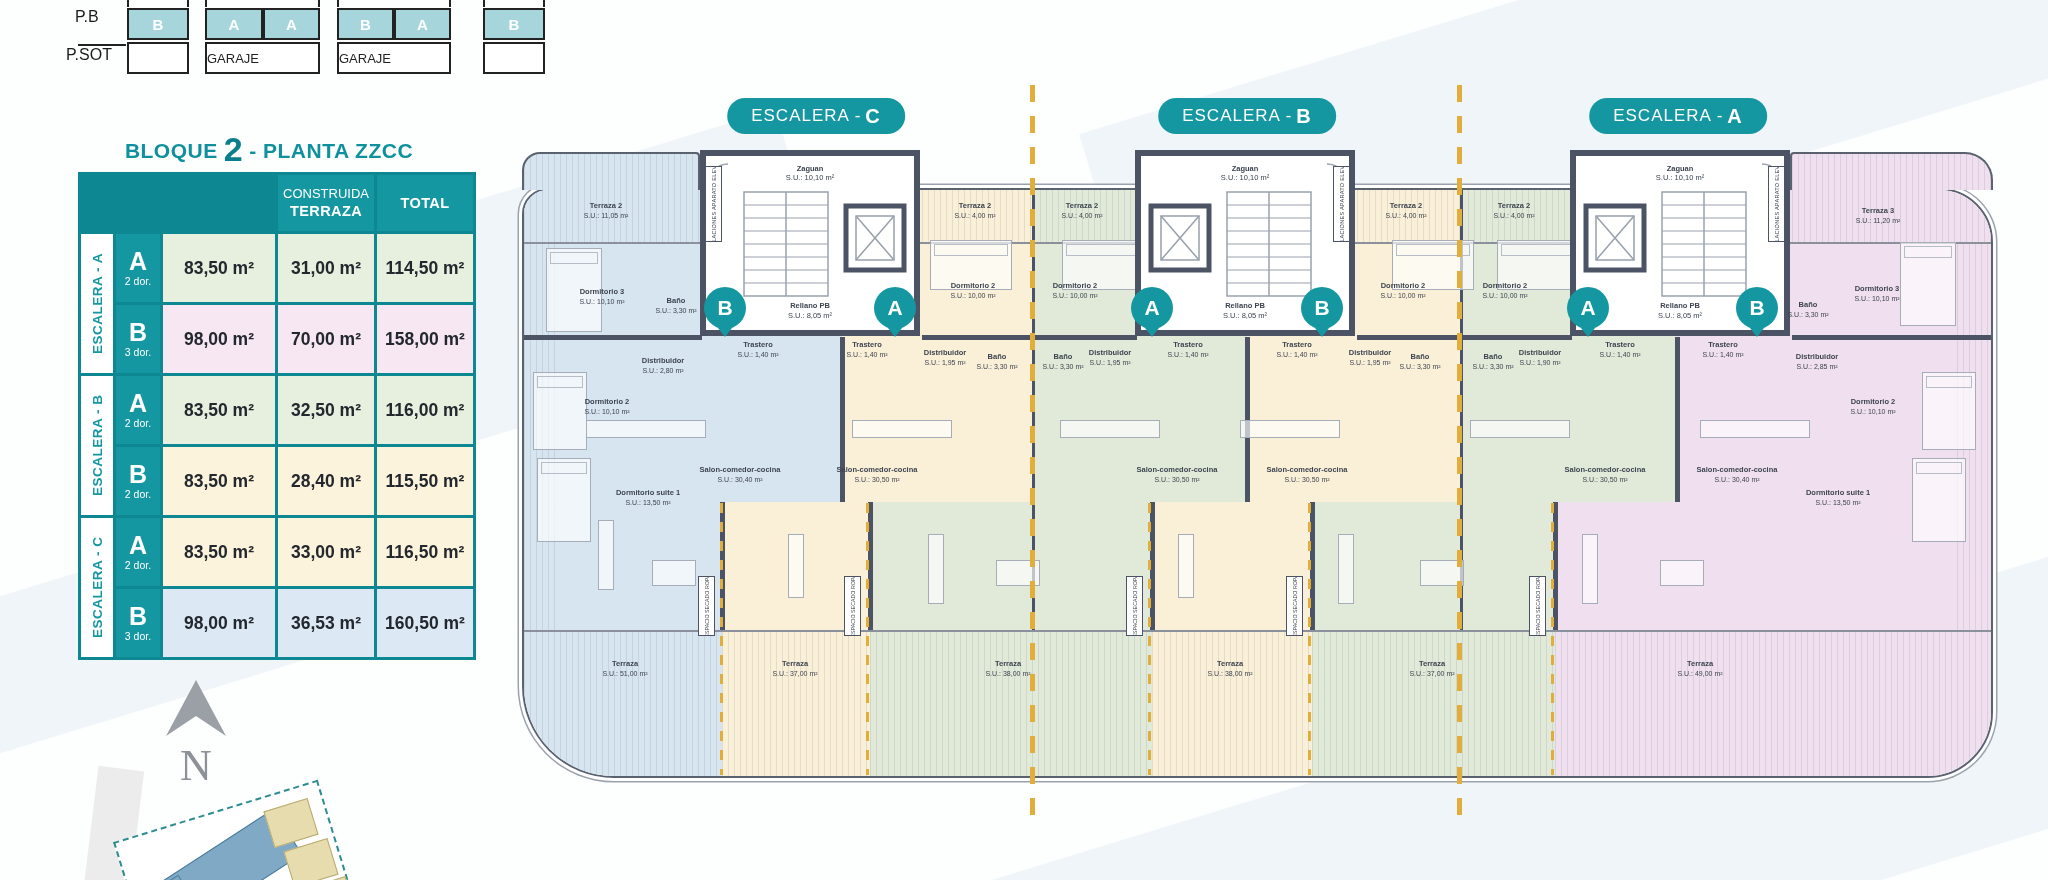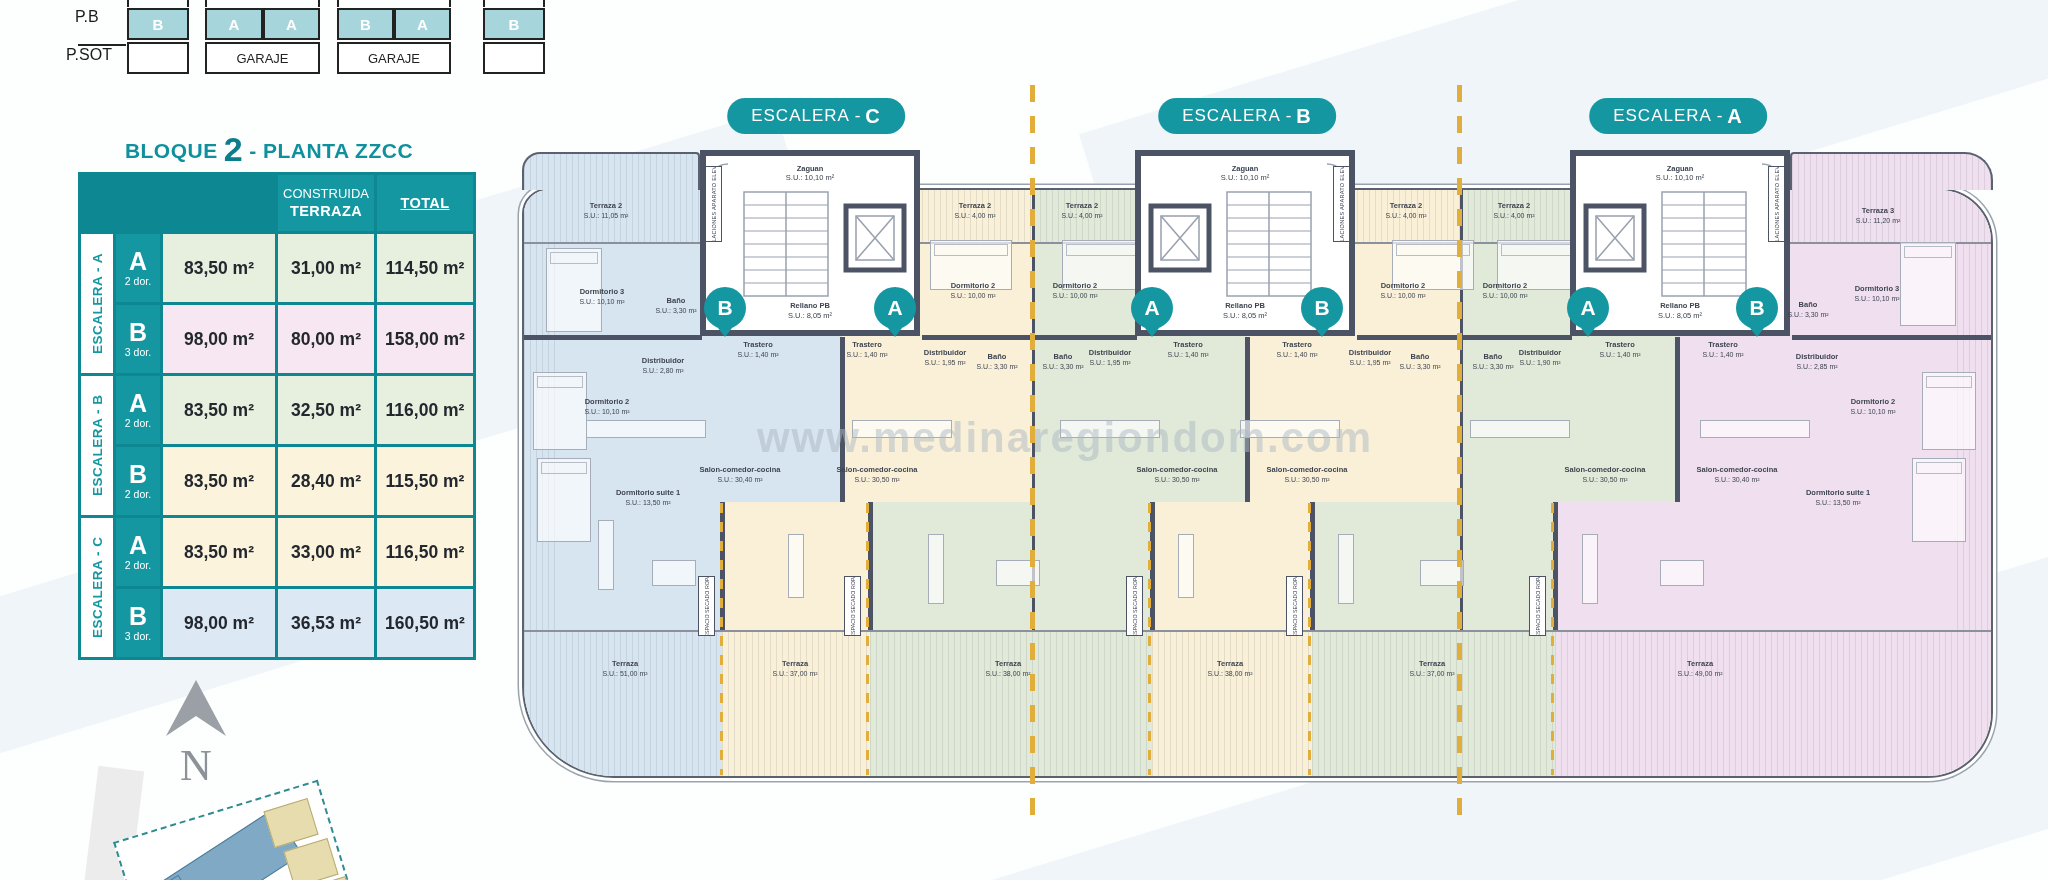--- a/index.html
+++ b/index.html
@@ -10,37 +10,37 @@
   .d2{left:900px;top:700px;width:1400px;height:260px;transform:rotate(-17deg);}
   .d3{left:300px;top:180px;width:520px;height:230px;transform:rotate(-17deg);}
   .d4{left:-80px;top:560px;width:420px;height:150px;transform:rotate(-17deg);}
 
   
   .sdiag{position:absolute;left:0;top:0;z-index:2;}
   .sd-label{position:absolute;font-size:16px;color:#1b1b1b;}
   .sd-cell{position:absolute;height:32px;background:#A6D6DB;border:2px solid #222;
            color:#fff;font-weight:700;font-size:15px;text-align:center;line-height:30px;box-sizing:border-box;}
   .sd-open{position:absolute;height:32px;background:#fff;border:2px solid #222;box-sizing:border-box;
-           font-size:13px;color:#222;text-align:center;line-height:30px;font-weight:400;}
+           font-size:13px;color:#222;text-align:left;line-height:30px;font-weight:400;}
   .sd-tick{position:absolute;top:0;width:2px;height:7px;background:#222;}
   .psot-line{position:absolute;left:78px;top:44px;width:48px;height:2px;background:#222;}
 
   
   .btitle{position:absolute;left:78px;top:130px;width:382px;text-align:center;z-index:2;
           color:#0F919D;font-weight:700;font-size:21px;letter-spacing:.5px;}
   .btitle .bnum{font-size:34px;color:#0B7E8B;margin:0 6px;vertical-align:-3px;}
   .ptable{position:absolute;left:78px;top:172px;z-index:2;background:#0D8791;padding:3px;
           display:grid;grid-template-columns:32px 44px 112px 96px 96px;
           grid-template-rows:56px repeat(6,68px);gap:3px;}
   .th{background:#1597A2;color:#fff;text-align:center;display:flex;flex-direction:column;justify-content:center;
       font-size:13px;line-height:1.25;}
   .th b{font-size:14.5px;letter-spacing:.4px;}
   .th1{grid-column:1/4;grid-row:1;}
   .th2{grid-column:4;grid-row:1;}
-  .th3{grid-column:5;grid-row:1;font-size:16px;text-decoration:underline;}
+  .th3{grid-column:5;grid-row:1;font-size:16px;}
   .esc{grid-column:1;background:#fff;color:#1597A2;font-weight:700;font-size:13.5px;letter-spacing:.5px;
        writing-mode:vertical-rl;transform:rotate(180deg);text-align:center;display:flex;align-items:center;justify-content:center;}
   .eA{grid-row:2/4;} .eB{grid-row:4/6;} .eC{grid-row:6/8;}
   .tbadge{grid-column:2;background:#1597A2;color:#fff;text-align:center;display:flex;flex-direction:column;
           justify-content:center;gap:1px;}
   .tbadge b{font-size:25px;line-height:1;} .tbadge i{font-style:normal;font-size:10.5px;}
   .tval{display:flex;align-items:center;justify-content:center;font-weight:700;font-size:17.5px;color:#23272e;}
   .bg-green{background:#E7EFDF;} .bg-pink{background:#F6E7F3;} .bg-cream{background:#FCF3DC;} .bg-blue{background:#DCE9F5;}
 
   
@@ -151,21 +151,21 @@
     </div>
   <div class="tval bg-green" style="grid-row:2;grid-column:3">83,50 m²</div>
   <div class="tval bg-green" style="grid-row:2;grid-column:4">31,00 m²</div>
   <div class="tval bg-green" style="grid-row:2;grid-column:5">114,50 m²</div>
 
   <div class="tbadge" style="grid-row:3">
       <b>B</b>
       <i>3 dor.</i>
     </div>
   <div class="tval bg-pink" style="grid-row:3;grid-column:3">98,00 m²</div>
-  <div class="tval bg-pink" style="grid-row:3;grid-column:4">80,00 m²</div>
+  <div class="tval bg-pink" style="grid-row:3;grid-column:4">70,00 m²</div>
   <div class="tval bg-pink" style="grid-row:3;grid-column:5">158,00 m²</div>
 
   <div class="tbadge" style="grid-row:4">
       <b>A</b>
       <i>2 dor.</i>
     </div>
   <div class="tval bg-green" style="grid-row:4;grid-column:3">83,50 m²</div>
   <div class="tval bg-green" style="grid-row:4;grid-column:4">32,50 m²</div>
   <div class="tval bg-green" style="grid-row:4;grid-column:5">116,00 m²</div>
 
@@ -604,14 +604,13 @@
         <span>ESPACIO SECADO ROPA</span>
       </div>
       <div class="esp" style="left: 1553px; top: 576px;">
         <span>ESPACIO SECADO ROPA</span>
       </div>
     </div>
 
   <div class="dashline" style="left:1030px"></div>
   <div class="dashline" style="left:1457px"></div>
 
-  <div class="watermark">www.medinaregiondom.com</div>
 </div>
 
 </body></html>

